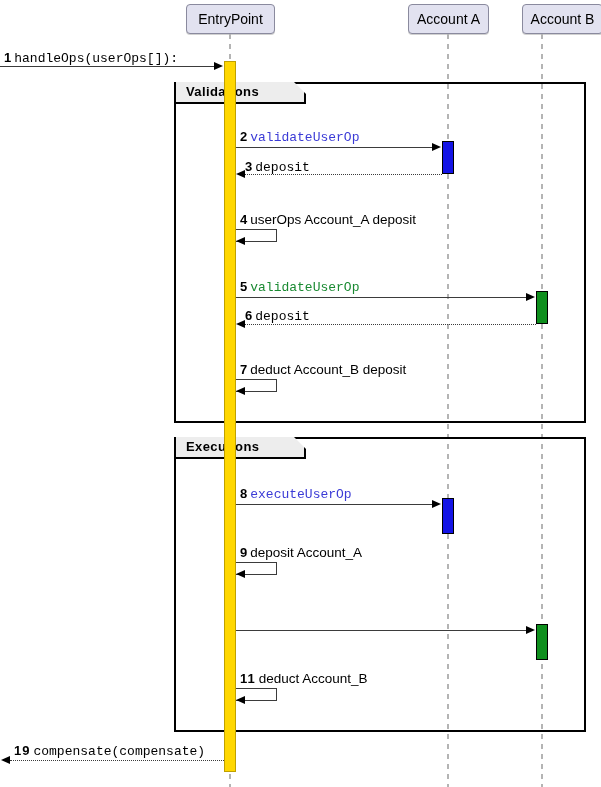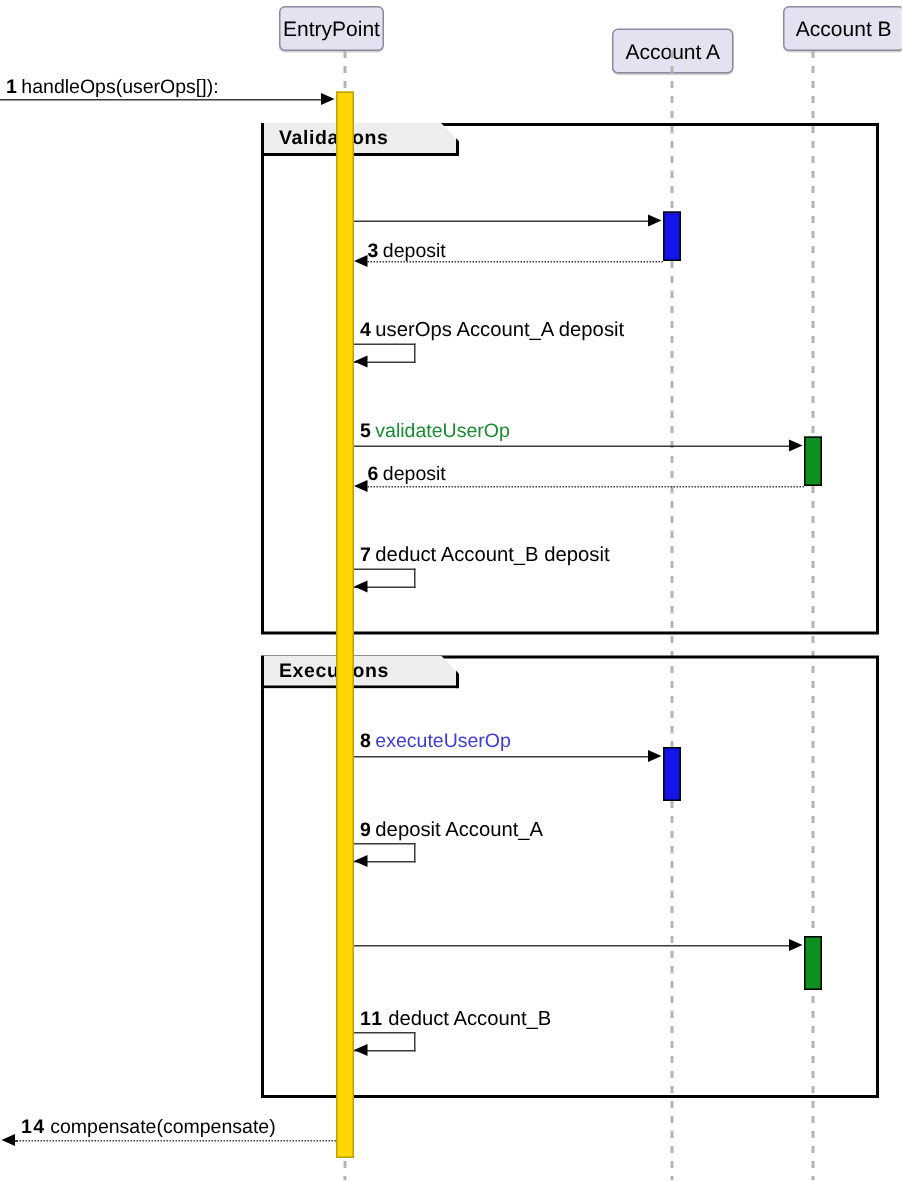--- a/index.html
+++ b/index.html
@@ -103,21 +103,21 @@
     white-space: nowrap;
     color: #000000;
     font-family: "Liberation Sans", sans-serif;
   }
   .msg-label .num {
     font-weight: bold;
     font-family: "Liberation Sans", sans-serif;
     margin-right: 3px;
   }
   .msg-label .txt-mono {
-    font-family: Liberation Sans, sans-serif;
+    font-family: Liberation Mono, monospace;
     font-size: 13px;
   }
   .msg-label .txt-sans {
     font-family: "Liberation Sans", sans-serif;
     font-size: 13.5px;
   }
   .c-blue  { color: #3b3bd6; }
   .c-green { color: #1a8a32; }
   .c-black { color: #000000; }
 
@@ -128,24 +128,24 @@
     border: 1.5px solid #3b3b3b;
     border-left: none;
     background: transparent;
   }
 </style>
 </head>
 <body>
 
 <div id="canvas">
 
-  <div class="participant" style="left:186px; top:4px; width:70px;">
+  <div class="participant" style="left:186px; top:4px; width:89px;">
     <span>EntryPoint</span>
   </div>
-  <div class="participant" style="left:408px; top:4px; width:81px;margin-top:15px;">
+  <div class="participant" style="left:408px; top:4px; width:81px;">
     <span>Account A</span>
   </div>
   <div class="participant" style="left:522px; top:4px; width:81px;">
     <span>Account B</span>
   </div>
 
   <div class="lifeline" style="left:229px; top:34px; height:753px;"></div>
   <div class="lifeline" style="left:447px; top:34px; height:753px;"></div>
   <div class="lifeline" style="left:541px; top:34px; height:753px;"></div>
 
@@ -165,20 +165,23 @@
   <div class="activation act-green" style="left:536px; top:291px; width:12px; height:33px;"></div>
   <div class="activation act-blue" style="left:442px; top:498px; width:12px; height:36px;"></div>
   <div class="activation act-green" style="left:536px; top:624px; width:12px; height:36px;"></div>
 
   <div class="msg-label" style="left:4px; top:50px;">
     <span class="num">1</span><span class="txt-mono c-black">handleOps(userOps[]):</span>
   </div>
   <div class="msg-line" style="left:0px; top:66px; width:215px;"></div>
   <div class="arrow-right" style="left:214px; top:61.5px;"></div>
 
+  <div class="msg-label" style="left:240px; top:129px;">
+    <span class="num">2</span><span class="txt-mono c-blue">validateUserOp</span>
+  </div>
   <div class="msg-line" style="left:236px; top:147px; width:197px;"></div>
   <div class="arrow-right" style="left:432px; top:142.5px;"></div>
 
   <div class="msg-label" style="left:245px; top:159px;">
     <span class="num">3</span><span class="txt-mono c-black">deposit</span>
   </div>
   <div class="msg-line dotted" style="left:245px; top:174px; width:197px;"></div>
   <div class="arrow-left" style="left:236px; top:169.5px;"></div>
 
   <div class="msg-label" style="left:240px; top:212px;">
@@ -220,18 +223,18 @@
   <div class="msg-line" style="left:236px; top:630px; width:291px;"></div>
   <div class="arrow-right" style="left:526px; top:625.5px;"></div>
 
   <div class="msg-label" style="left:240px; top:671px;">
     <span class="num" style="letter-spacing:1px;">11</span><span class="txt-sans c-black">deduct Account_B</span>
   </div>
   <div class="selfcall" style="left:236px; top:688px; width:41px; height:13px;"></div>
   <div class="arrow-left" style="left:236px; top:696px;"></div>
 
   <div class="msg-label" style="left:14px; top:743px;">
-    <span class="num" style="letter-spacing:1px;">14</span><span class="txt-mono c-black">compensate(compensate)</span>
+    <span class="num" style="letter-spacing:1px;">19</span><span class="txt-mono c-black">compensate(compensate)</span>
   </div>
   <div class="msg-line dotted" style="left:10px; top:760px; width:214px;"></div>
   <div class="arrow-left" style="left:1px; top:755.5px;"></div>
 
 </div>
 
 </body></html>

